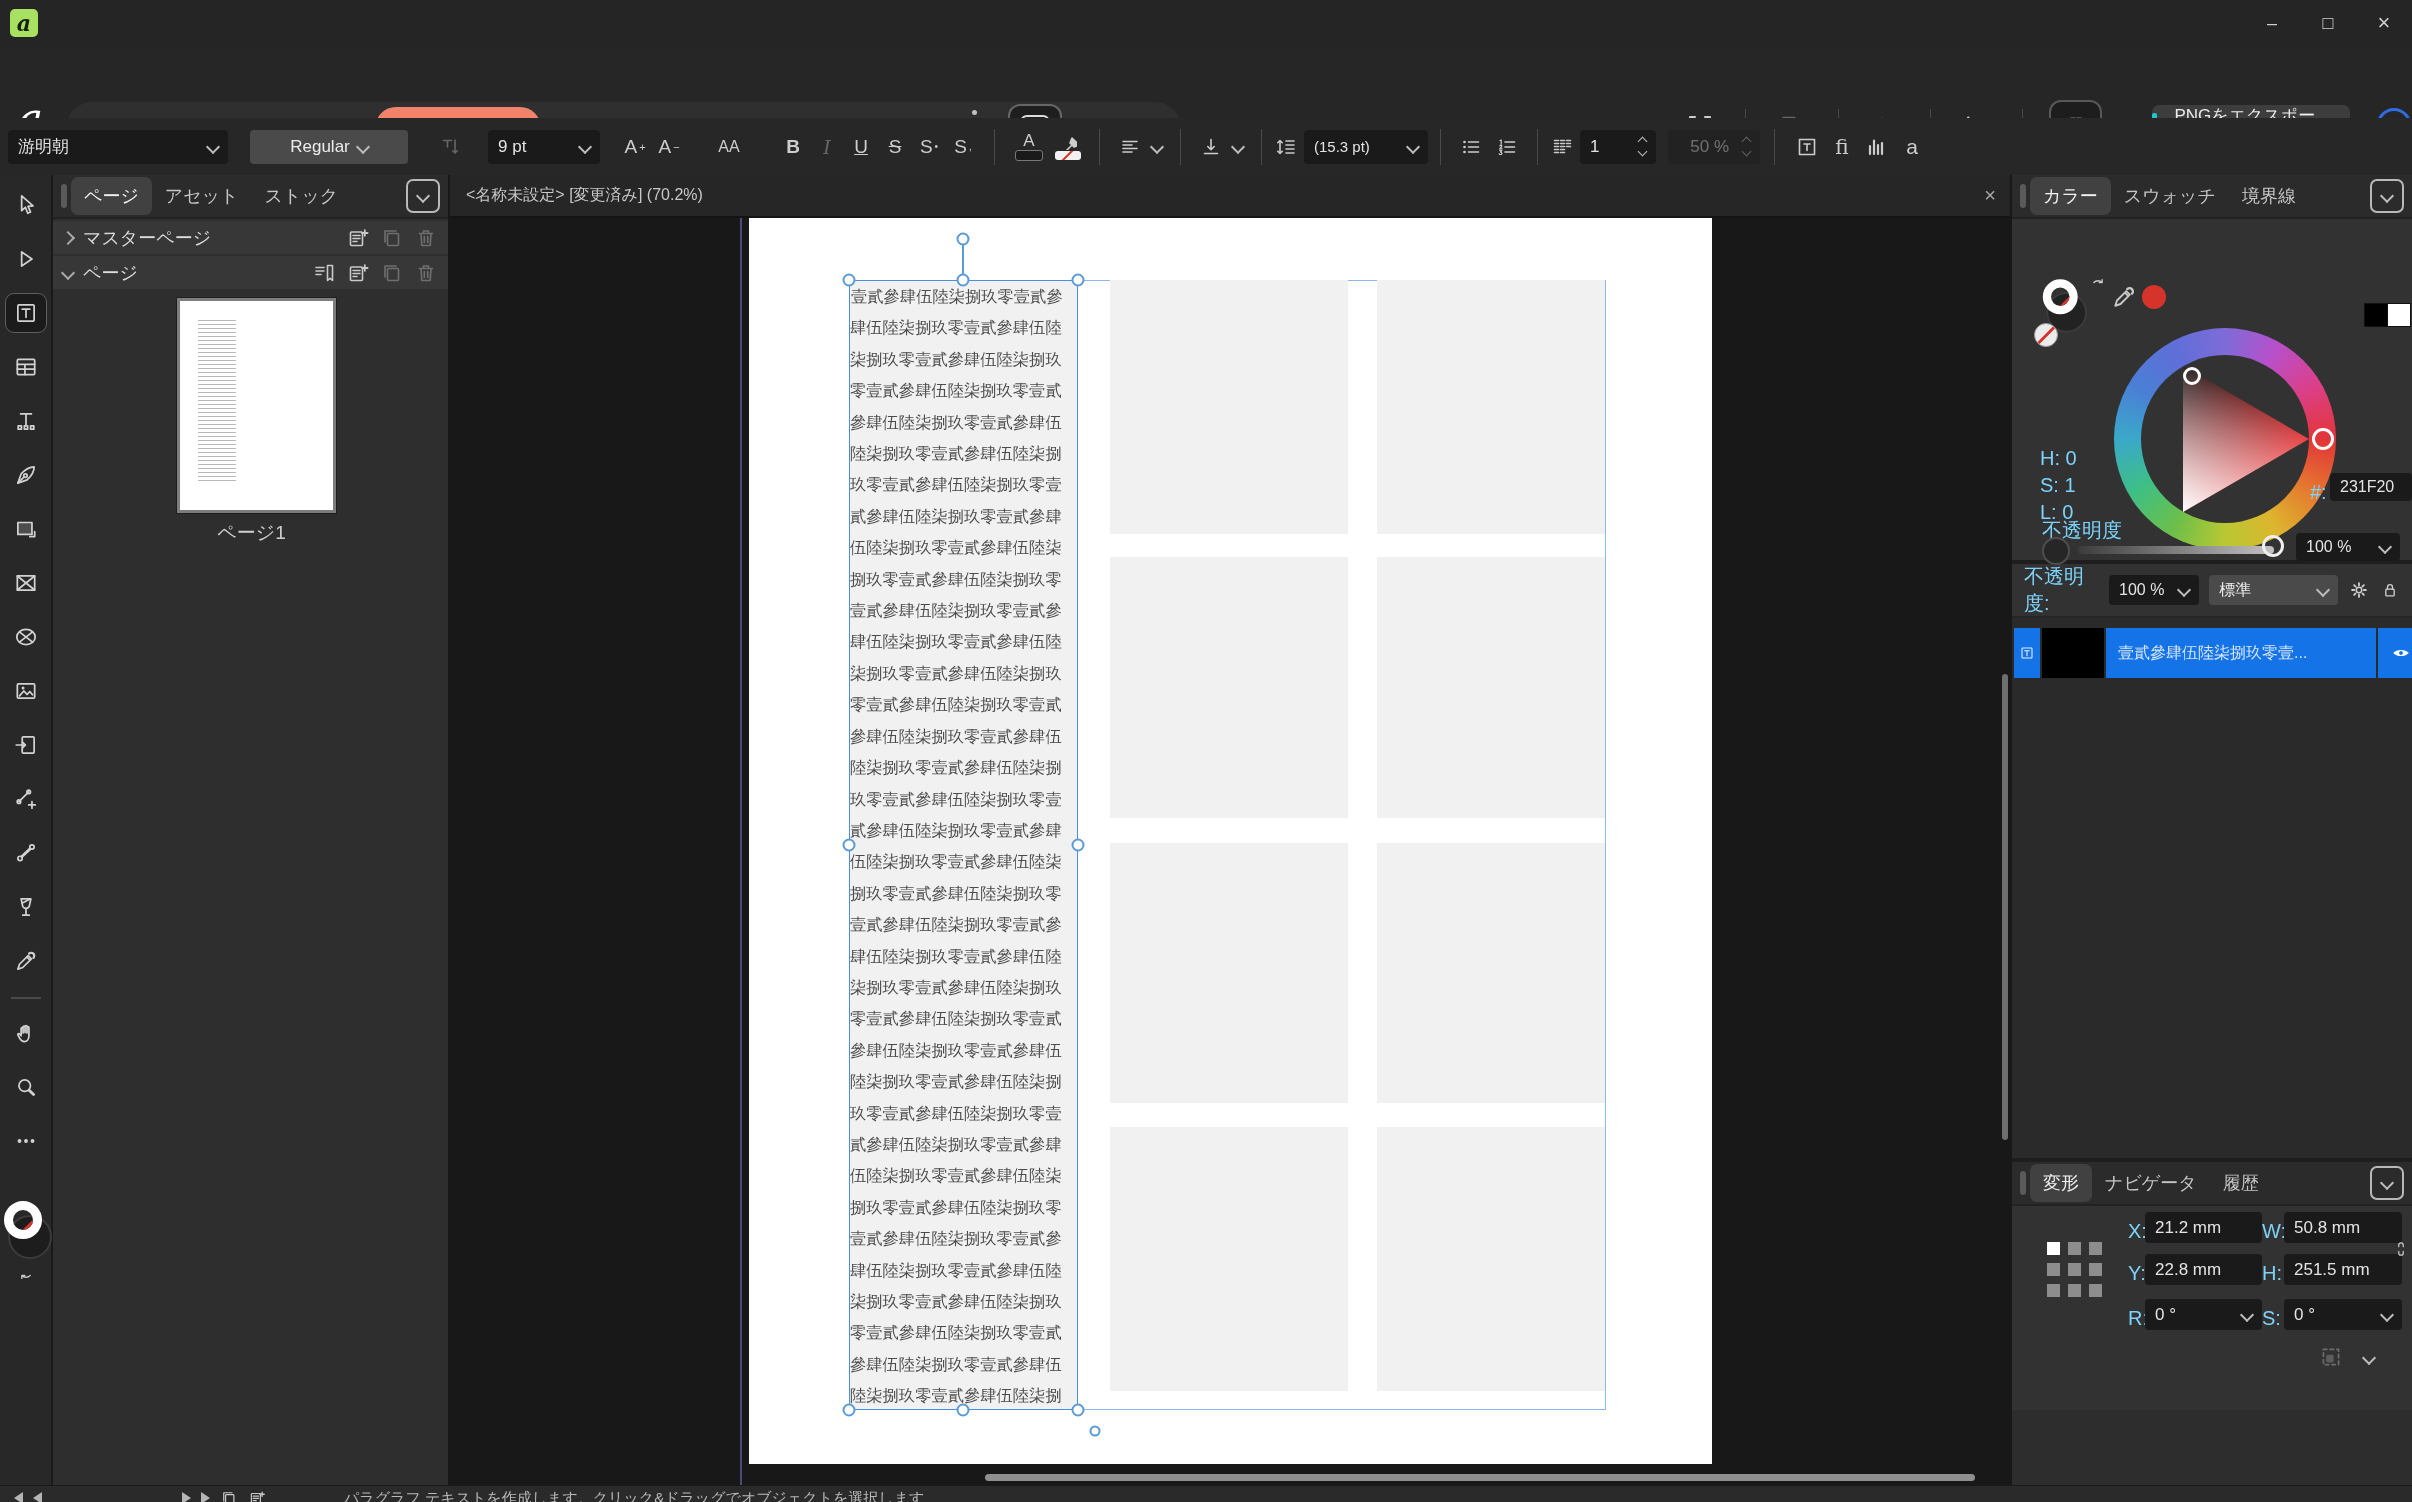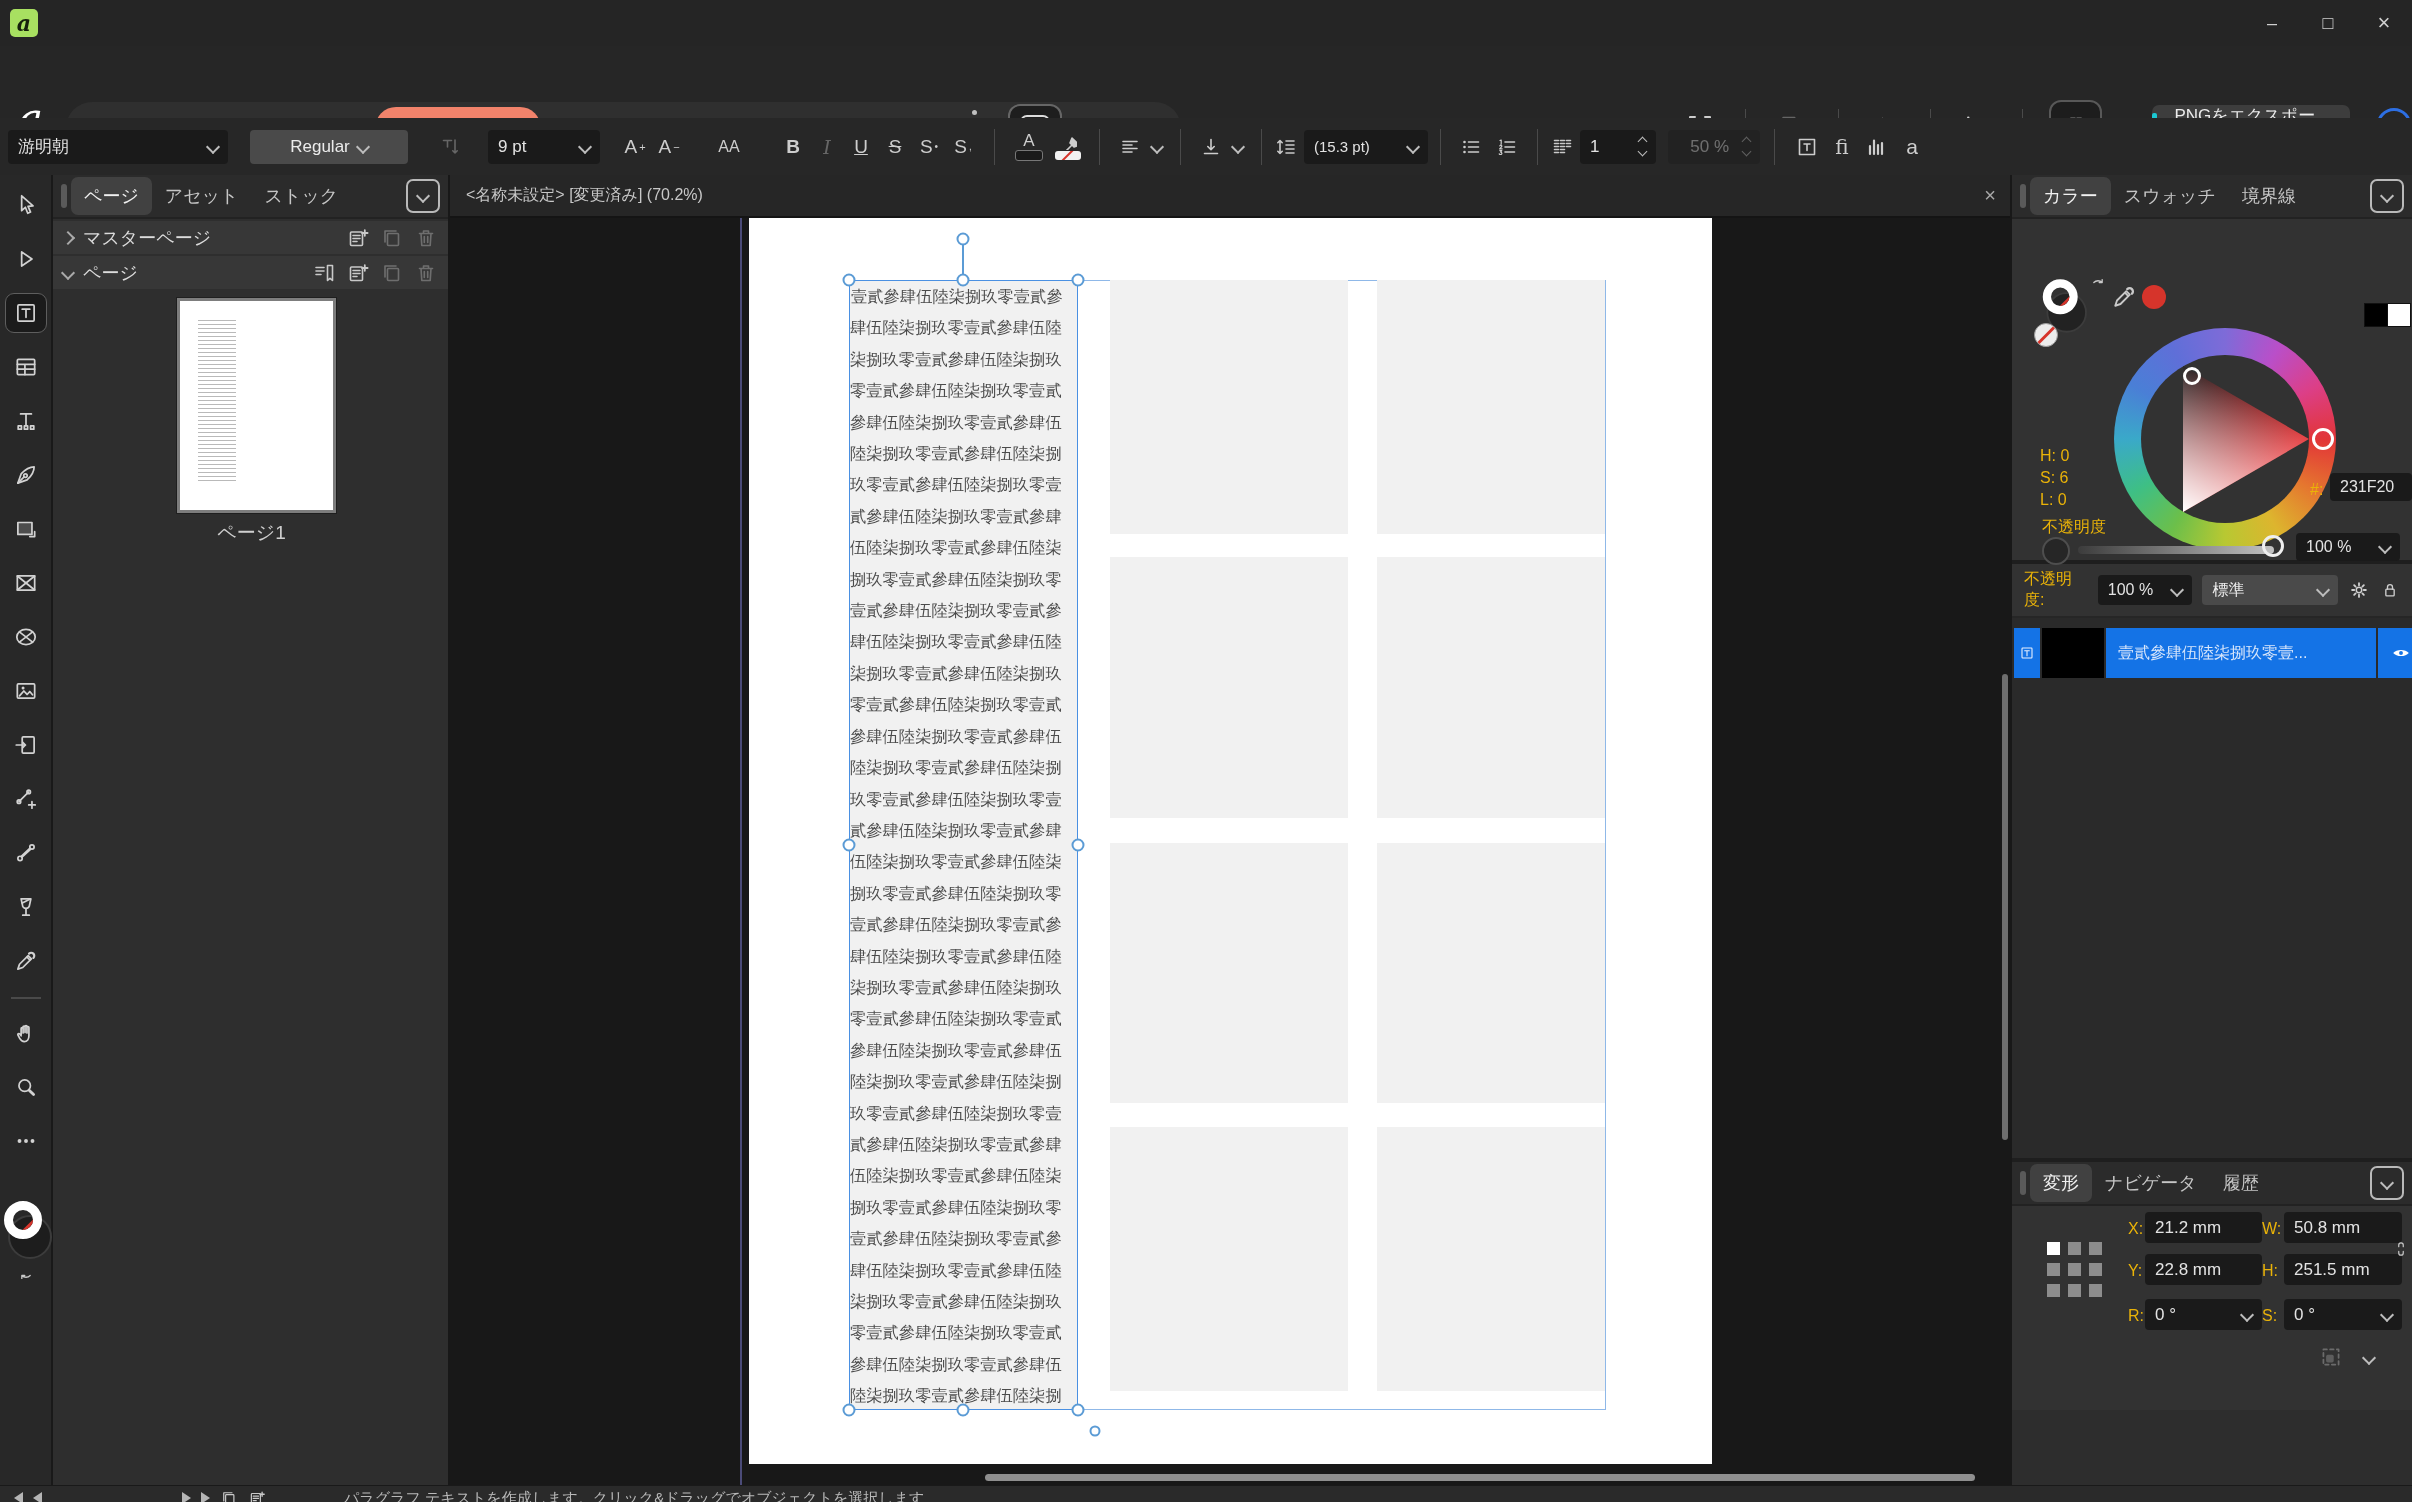--- a/index.html
+++ b/index.html
@@ -46,21 +46,21 @@
   #doctab{height:41px;background:#262626;border-bottom:2px solid #141414;display:flex;align-items:center;padding:0 16px;color:#c8c8c8;font-size:16px}
   #canvas{position:absolute;left:0;top:43px;width:1560px;height:1267px;overflow:hidden;background:#181818}
   .page{position:absolute;left:299px;top:0;width:963px;height:1246px;background:#ffffff}
   .ph{position:absolute;background:#f1f1f1}
   .hdl{position:absolute;width:13px;height:13px;border-radius:50%;background:#fff;border:2px solid #5b9bd5;transform:translate(-50%,-50%);box-sizing:border-box}
   #frametext{position:absolute;left:100px;top:62px;width:229px;height:1130px;border:1.5px solid #4a90e2;background:#f1f1f1;box-sizing:border-box;overflow:hidden}
   #frametext .txt{font-family:"DejaVu Sans",sans-serif;font-size:16.3px;line-height:31.4px;color:#4b4b4b;word-break:break-all;letter-spacing:0;padding:1px 0 0 1px}
   
   #rightpanel{left:2010px;top:175px;width:402px;height:1310px;background:#2d2d2d;border-left:2px solid #181818;box-sizing:border-box}
   .pcontent{background:#323232}
-  .lbl{color:#eab308;font-size:16px}
+  .lbl{color:#7dd3fc;font-size:20px}
   .gearlock{color:#cfcfcf}
   #layerrow{position:absolute;left:2px;top:10px;height:50px;display:flex;gap:2px}
   .lr{background:var(--layer-selected-bg,#1473E6);display:flex;align-items:center;justify-content:center}
   
   #statusbar{left:0;top:1485px;width:2412px;height:17px;background:#2a2a2a;border-top:1px solid #191919;overflow:hidden}
   #statusbar .inner{display:flex;align-items:flex-start;gap:18px;padding:3px 0 0 14px;color:#b9b9b9;font-size:15px;white-space:nowrap}
   .navtri{width:0;height:0;border-top:6px solid transparent;border-bottom:6px solid transparent;display:inline-block}
   .tri-l{border-right:9px solid #b5b5b5}.tri-r{border-left:9px solid #b5b5b5}
   
   #wheel{position:absolute;left:102px;top:109px;width:222px;height:222px;border-radius:50%;
@@ -812,21 +812,21 @@
           <polygon points="195,111 69,38 69,184" fill="url(#tg1)"></polygon>
           <polygon points="195,111 69,38 69,184" fill="url(#tg2)"></polygon>
         </svg>
         <span class="wheelsel" style="left:198px;top:100px;width:22px;height:22px"></span>
         <span class="wheelsel" style="left:69px;top:39px;width:18px;height:18px"></span>
       </div>
 
       <div style="position:absolute;left:28px;top:228px;display:flex;flex-direction:column;gap:4px">
 
       <span class="lbl">H: 0</span>
-          <span class="lbl">S: 6</span>
+          <span class="lbl">S: 1</span>
           <span class="lbl">L: 0</span>
         </div>
       <span class="lbl" style="position:absolute;left:298px;top:262px">#:</span>
       <div class="fbox" style="position:absolute;left:318px;top:254px;width:62px;height:28px">
         <span style="font-size:16px">231F20</span>
       </div>
       <span class="lbl" style="position:absolute;left:30px;top:298px">不透明度</span>
       <span style="position:absolute;left:30px;top:318px;width:24px;height:24px;border-radius:50%;background:#262626;border:2px solid #4e4e4e"></span>
       <div style="position:absolute;left:66px;top:327px;width:196px;height:8px;border-radius:4px;background:linear-gradient(to right,#3c3c3c,#c2c2c2)"></div>
       <span style="position:absolute;left:250px;top:316px;width:22px;height:22px;border-radius:50%;border:3px solid #efefef;box-sizing:border-box"></span>

